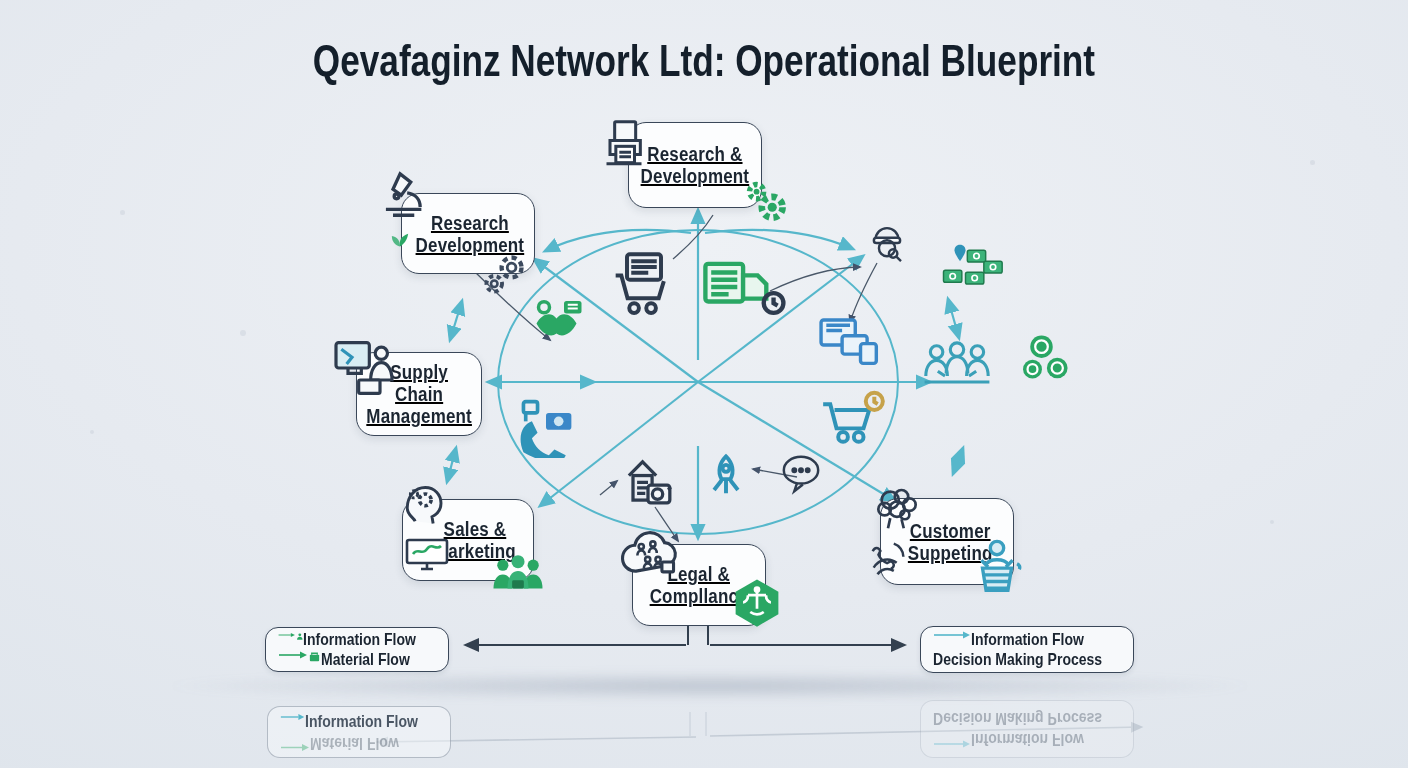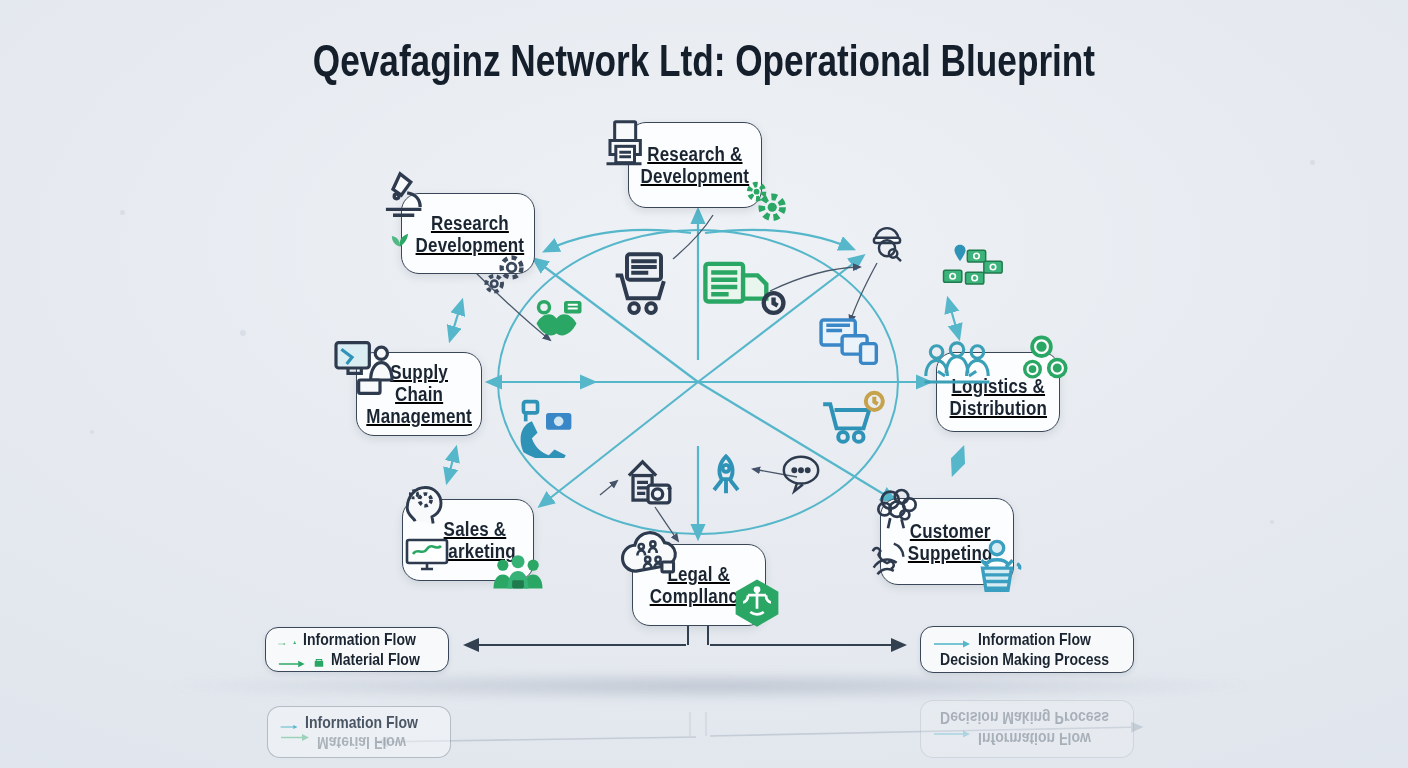--- a/index.html
+++ b/index.html
@@ -56,21 +56,21 @@
   
   .icon{position:absolute;}
   .icon svg{display:block;width:100%;height:100%;}
 
   
   .legend{
     position:absolute;background:#f7f9fb;border:1.5px solid #3a4759;border-radius:13px;
     display:flex;flex-direction:column;justify-content:center;gap:1px;padding:5px 12px;
     box-shadow:0 2px 5px rgba(40,55,75,.10);
   }
-  .legend-row{display:flex;align-items:flex-end;gap:7px;height:20px;}
+  .legend-row{display:flex;align-items:flex-start;height:20px;}
   .legend-label{
     display:inline-block;transform:scaleX(.85);transform-origin:left center;
     font-size:16.5px;font-weight:700;color:#1b2531;white-space:nowrap;
   }
 
   
   .ground-shadow{
     position:absolute;left:170px;top:672px;width:1080px;height:28px;
     background:radial-gradient(ellipse at center, rgba(110,125,148,.32), rgba(110,125,148,0) 72%);
     filter:blur(4px);
@@ -328,24 +328,20 @@
     <svg viewBox="0 0 24 22" fill="none" stroke="#2e3b4e" stroke-width="1.2">
       <rect x="1.5" y="1.5" width="12.5" height="9.5" rx="1" fill="#d9edf3"></rect>
       <path d="M3.5 4l4 3-2 2.5" stroke="#2f93b8"></path>
       <path d="M6 11v2h5v-2"></path>
       <circle cx="18.5" cy="5.5" r="2.3" fill="#f7f9fb"></circle>
       <path d="M14.5 15.5c0-4 1.8-6.5 4-6.5s4 2.5 4 6.5z" fill="#f7f9fb"></path>
       <rect x="10" y="15.5" width="8" height="5" rx=".6" fill="#f7f9fb"></rect>
     </svg>
   </span>
 
-  <div class="node" style="left:936px;top:352px;width:122px;height:78px;">
-    <span class="node-label" style="padding-top:10px;">Logistics &amp;
-Distribution</span>
-  </div>
   <span class="icon" style="left:920px;top:340px;width:74px;height:48px;">
     <svg viewBox="0 0 30 20" fill="none" stroke="#3aa0b8" stroke-width="1.3">
       <circle cx="6.5" cy="5" r="2.6"></circle>
         <circle cx="15" cy="4" r="2.8"></circle>
         <circle cx="23.5" cy="5" r="2.6"></circle>
       <path d="M2 15c0-4 2-6.5 4.5-6.5S11 11 11 15"></path>
       <path d="M10.5 14c0-4.5 2-7 4.5-7s4.5 2.5 4.5 7"></path>
       <path d="M19 15c0-4 2-6.5 4.5-6.5S28 11 28 15"></path>
       <path d="M1.5 17.5h27"></path>
       <path d="M7 13l3 2M23 13l-3 2"></path>

